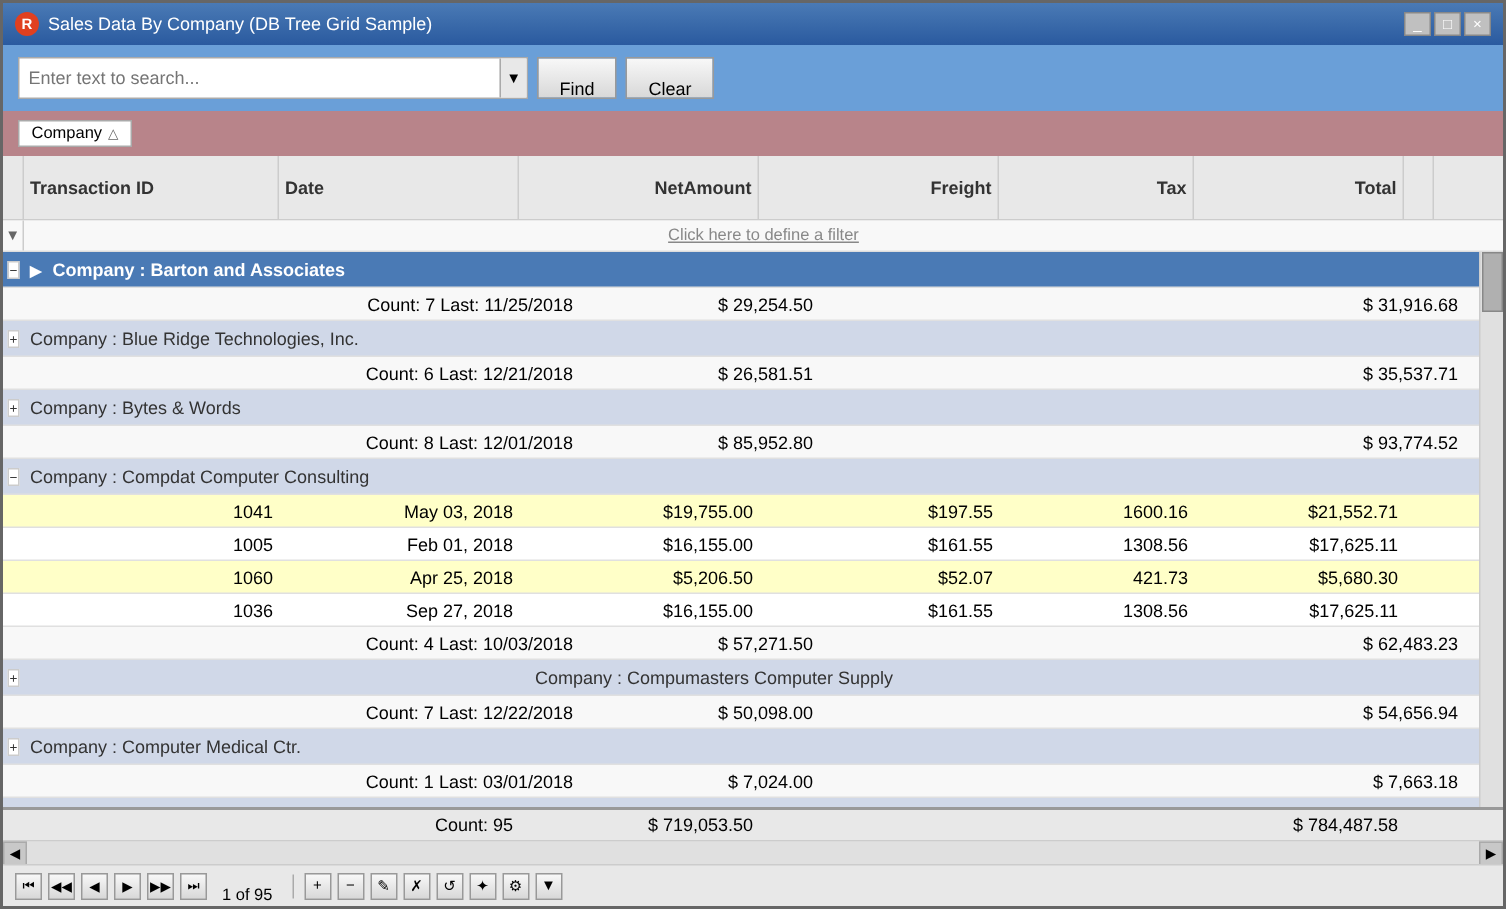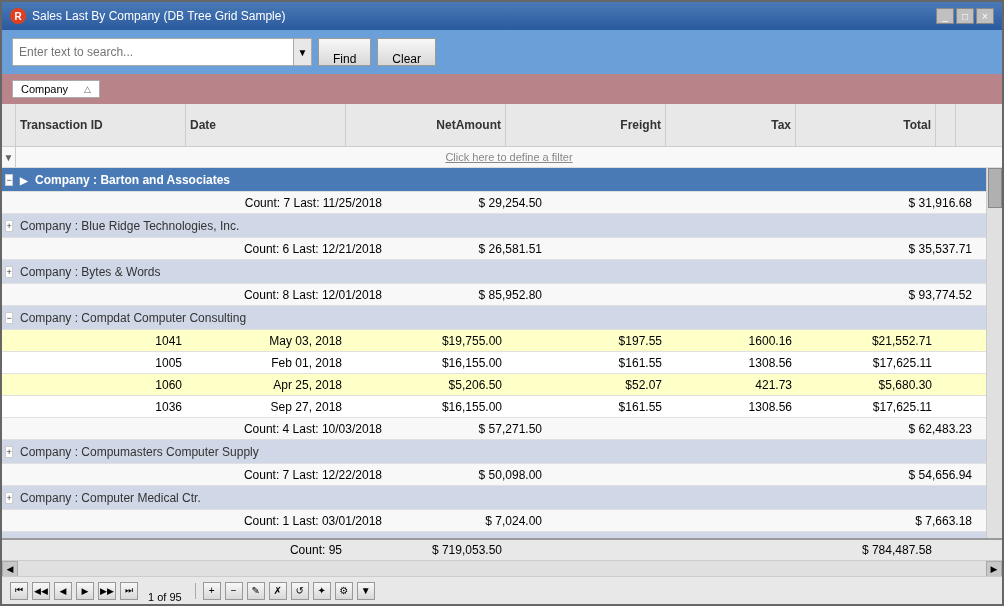--- a/index.html
+++ b/index.html
@@ -74,21 +74,21 @@
       align-items: center;
       gap: 6px;
       flex-shrink: 0;
     }
     
     .search-container {
       display: flex;
       align-items: center;
       background: white;
       border: 1px solid #aaa;
-      width: 300px;
+      width: 340px;
       height: 28px;
     }
     
     .search-input {
       flex: 1;
       border: none;
       outline: none;
       padding: 4px 6px;
       font-size: 12px;
       color: #aaa;
@@ -125,21 +125,21 @@
       flex-shrink: 0;
     }
     
     .group-tag {
       background: white;
       border: 1px solid #aaa;
       padding: 2px 8px;
       font-size: 11px;
       display: flex;
       align-items: center;
-      gap: 16px;
+      gap: 4px;
     }
     
     .sort-arrow {
       font-size: 9px;
       color: #666;
     }
     
     .grid-container {
       flex: 1;
       display: flex;
@@ -360,21 +360,21 @@
     }
   </style>
 </head>
 <body>
 
 <div class="window">
 
   <div class="title-bar">
     <div class="title-bar-left">
       <div class="title-icon">R</div>
-      <span class="title-text">Sales Last By Company (DB Tree Grid Sample)</span>
+      <span class="title-text">Sales Data By Company (DB Tree Grid Sample)</span>
     </div>
     <div class="title-controls">
       <div class="title-btn">_</div>
       <div class="title-btn">□</div>
       <div class="title-btn">×</div>
     </div>
   </div>
 
   <div class="toolbar">
     <div class="search-container">
@@ -521,21 +521,21 @@
           <div class="cell right">$ 57,271.50</div>
           <div class="cell"></div>
           <div class="cell"></div>
           <div class="cell right">$ 62,483.23</div>
         </div>
 
         <div class="grid-row group-row" style="background:#d0d8e8; color: #333;">
           <div class="expand-cell cell">
             <div class="expand-btn">+</div>
           </div>
-          <div class="cell" style="grid-column: 2 / 8;">Company : Compumasters Computer Supply</div>
+          <div class="cell" style="grid-column: 2 / 8; text-align: center;">Company : Compumasters Computer Supply</div>
         </div>
 
         <div class="grid-row summary-row">
           <div class="cell"></div>
           <div class="cell"></div>
           <div class="cell right">Count: 7  Last: 12/22/2018</div>
           <div class="cell right">$ 50,098.00</div>
           <div class="cell"></div>
           <div class="cell"></div>
           <div class="cell right">$ 54,656.94</div>

